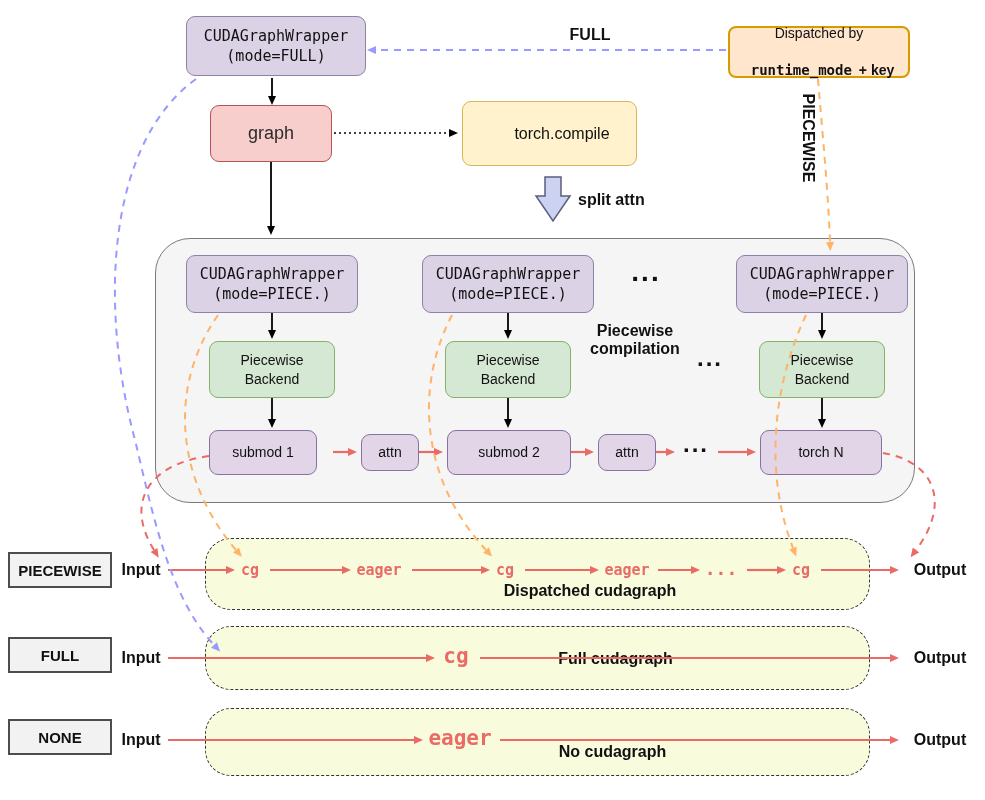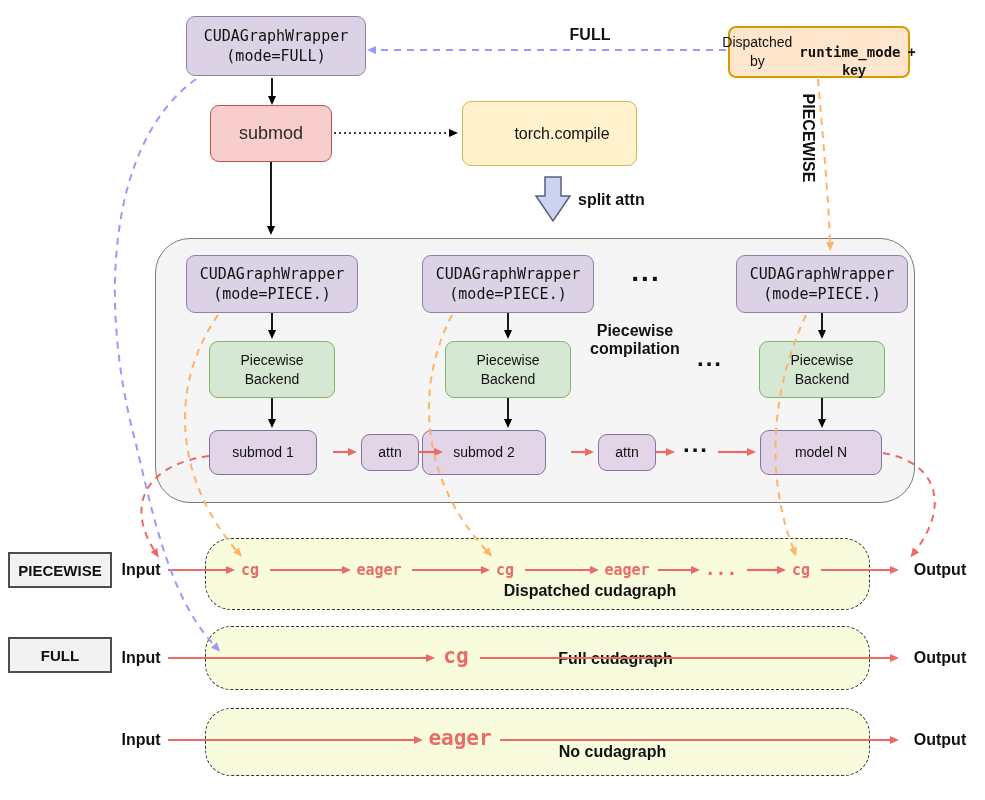--- a/index.html
+++ b/index.html
@@ -7,21 +7,21 @@
           font-family:"Liberation Sans","DejaVu Sans",sans-serif;color:#111;}
   .node{position:absolute;display:flex;align-items:center;justify-content:center;
         text-align:center;border-radius:9px;box-sizing:border-box;white-space:pre-line;line-height:1.35;}
   .mono{font-family:"DejaVu Sans Mono","Liberation Mono",monospace;}
   .bold{font-weight:bold;margin-left:7px;}
   .purple{background:var(--purple-fill);border:1px solid var(--purple-border);font-size:15px;}
   .purple2{background:var(--purple2-fill);border:1px solid var(--purple2-border);font-size:14px;}
   .redbox{background:var(--red-fill);border:1px solid var(--red-border);font-size:18px;color:#2b2b2b;}
   .yellowbox{background:var(--yellow-fill);border:1px solid var(--yellow-border);font-size:16px;}
   .orangebox{background:var(--orange-fill);border:2px solid var(--orange-border);font-size:14px;
-             flex-direction:row;border-radius:8px;}
+             flex-direction:column;border-radius:8px;}
   .greenbox{background:var(--green-fill);border:1px solid var(--green-border);font-size:14px;}
   .bigbox{position:absolute;background:var(--container-fill);border:1px solid var(--container-border);
           border-radius:35px;box-sizing:border-box;}
   .track{position:absolute;background:var(--track-fill);border:1.5px dashed var(--track-border);
          border-radius:26px;box-sizing:border-box;}
   .modebox{position:absolute;background:var(--mode-fill);border:2px solid var(--mode-border);
            display:flex;align-items:center;justify-content:center;font-weight:bold;font-size:15px;box-sizing:border-box;}
   .lbl{position:absolute;font-weight:bold;font-size:16px;text-align:center;}
   .ellips{position:absolute;font-weight:bold;text-align:center;letter-spacing:2px;}
   .seq{position:absolute;font-family:"DejaVu Sans Mono","Liberation Mono",monospace;
@@ -53,21 +53,21 @@
     <div>Dispatched by</div>
     <div>
       <span class="mono bold">runtime_mode</span><span class="bold">+ key</span>
     </div>
   </div>
 
   <div class="lbl" style="left:558px;top:26px;width:64px;">FULL</div>
 
   <div class="lbl" style="left:747px;top:128px;width:120px;height:20px;transform:rotate(90deg);">PIECEWISE</div>
 
-  <div class="node redbox" style="left:210px;top:105px;width:122px;height:57px;">submod</div>
+  <div class="node redbox" style="left:210px;top:105px;width:122px;height:57px;">graph</div>
 
   <div class="node yellowbox" style="left:462px;top:101px;width:175px;height:65px;padding-left:25px;">torch.compile</div>
 
   <div class="lbl" style="left:578px;top:191px;width:110px;text-align:left;">split attn</div>
 
   <div class="bigbox" style="left:155px;top:238px;width:760px;height:265px;"></div>
 
   <div class="node purple mono" style="left:186px;top:255px;width:172px;height:58px;">CUDAGraphWrapper
 (mode=PIECE.)</div>
   <div class="node purple mono" style="left:422px;top:255px;width:172px;height:58px;">CUDAGraphWrapper
@@ -81,24 +81,24 @@
   <div class="node greenbox" style="left:445px;top:341px;width:126px;height:57px;">Piecewise
 Backend</div>
   <div class="lbl" style="left:545px;top:322px;width:180px;white-space:pre-line;">Piecewise
 compilation</div>
   <div class="ellips" style="left:682px;top:344px;width:56px;font-size:24px;">...</div>
   <div class="node greenbox" style="left:759px;top:341px;width:126px;height:57px;">Piecewise
 Backend</div>
 
   <div class="node purple2" style="left:209px;top:430px;width:108px;height:45px;text-align:center;">submod 1</div>
   <div class="node purple2" style="left:361px;top:434px;width:58px;height:37px;">attn</div>
-  <div class="node purple2" style="left:422px;top:430px;width:124px;height:45px;">submod 2</div>
+  <div class="node purple2" style="left:447px;top:430px;width:124px;height:45px;">submod 2</div>
   <div class="node purple2" style="left:598px;top:434px;width:58px;height:37px;">attn</div>
   <div class="ellips" style="left:666px;top:430px;width:60px;font-size:24px;">...</div>
-  <div class="node purple2" style="left:760px;top:430px;width:122px;height:45px;">model N</div>
+  <div class="node purple2" style="left:760px;top:430px;width:122px;height:45px;">torch N</div>
 
   <div class="modebox" style="left:8px;top:552px;width:104px;height:36px;">
     <span>PIECEWISE</span>
   </div>
   <div class="lbl" style="left:116px;top:561px;width:50px;">Input</div>
   <div class="track" style="left:205px;top:538px;width:665px;height:72px;"></div>
   <div class="seq" style="left:236px;top:561px;width:28px;">cg</div>
   <div class="seq" style="left:352px;top:561px;width:54px;">eager</div>
   <div class="seq" style="left:491px;top:561px;width:28px;">cg</div>
   <div class="seq" style="left:600px;top:561px;width:54px;">eager</div>
@@ -109,20 +109,23 @@
 
   <div class="modebox" style="left:8px;top:637px;width:104px;height:36px;">
     <span>FULL</span>
   </div>
   <div class="lbl" style="left:116px;top:649px;width:50px;">Input</div>
   <div class="track" style="left:205px;top:626px;width:665px;height:64px;"></div>
   <div class="seqbig" style="left:436px;top:644px;width:40px;">cg</div>
   <div class="lbl" style="left:528px;top:630px;width:175px;margin-top:20px;">Full cudagraph</div>
   <div class="lbl" style="left:906px;top:649px;width:68px;">Output</div>
 
+  <div class="modebox" style="left:8px;top:719px;width:104px;height:36px;">
+    <span>NONE</span>
+  </div>
   <div class="lbl" style="left:116px;top:731px;width:50px;">Input</div>
   <div class="track" style="left:205px;top:708px;width:665px;height:68px;"></div>
   <div class="seqbig" style="left:424px;top:726px;width:72px;">eager</div>
   <div class="lbl" style="left:530px;top:743px;width:165px;">No cudagraph</div>
   <div class="lbl" style="left:906px;top:731px;width:68px;">Output</div>
 
   <svg id="arrows" width="985" height="800" viewBox="0 0 985 800">
     <defs>
       <marker id="mk-black" markerUnits="userSpaceOnUse" markerWidth="12" markerHeight="12" refX="1" refY="5" orient="auto">
           <path d="M1,1 L10,5 L1,9 z"></path>

